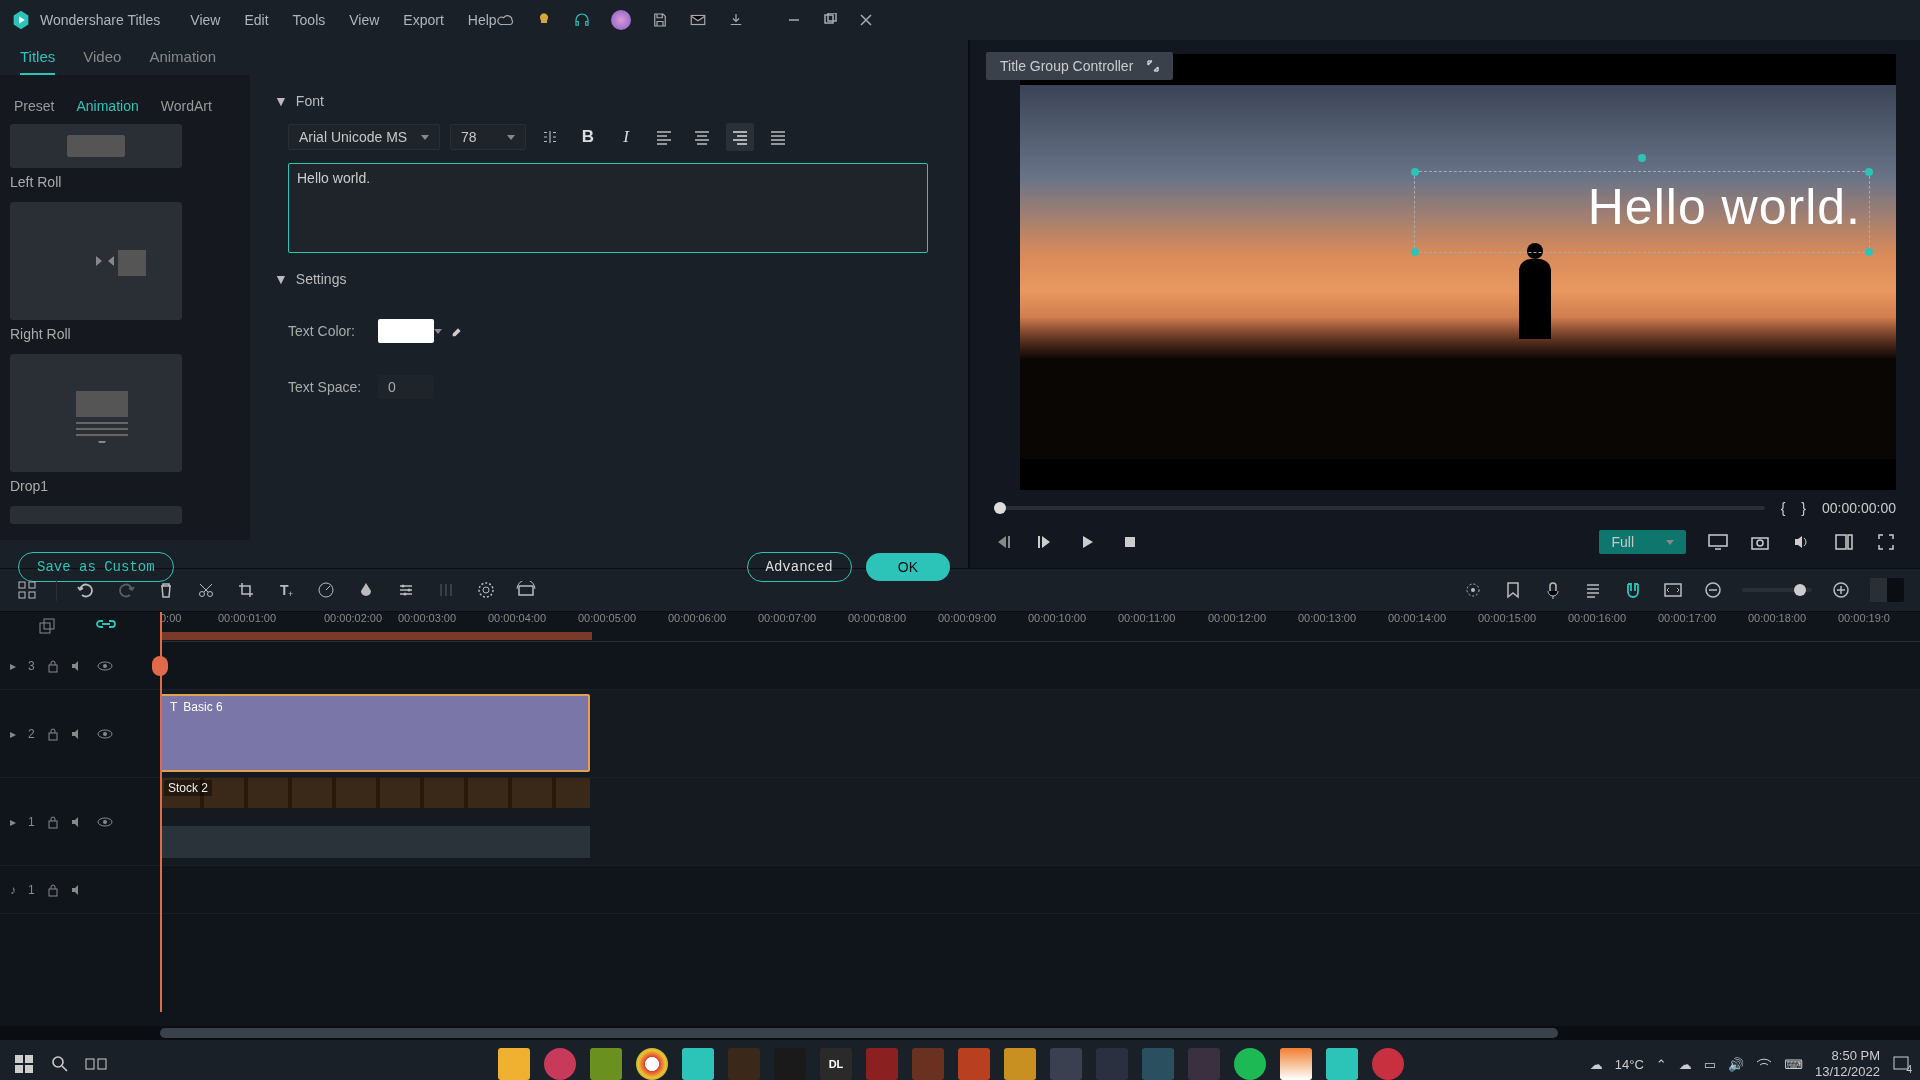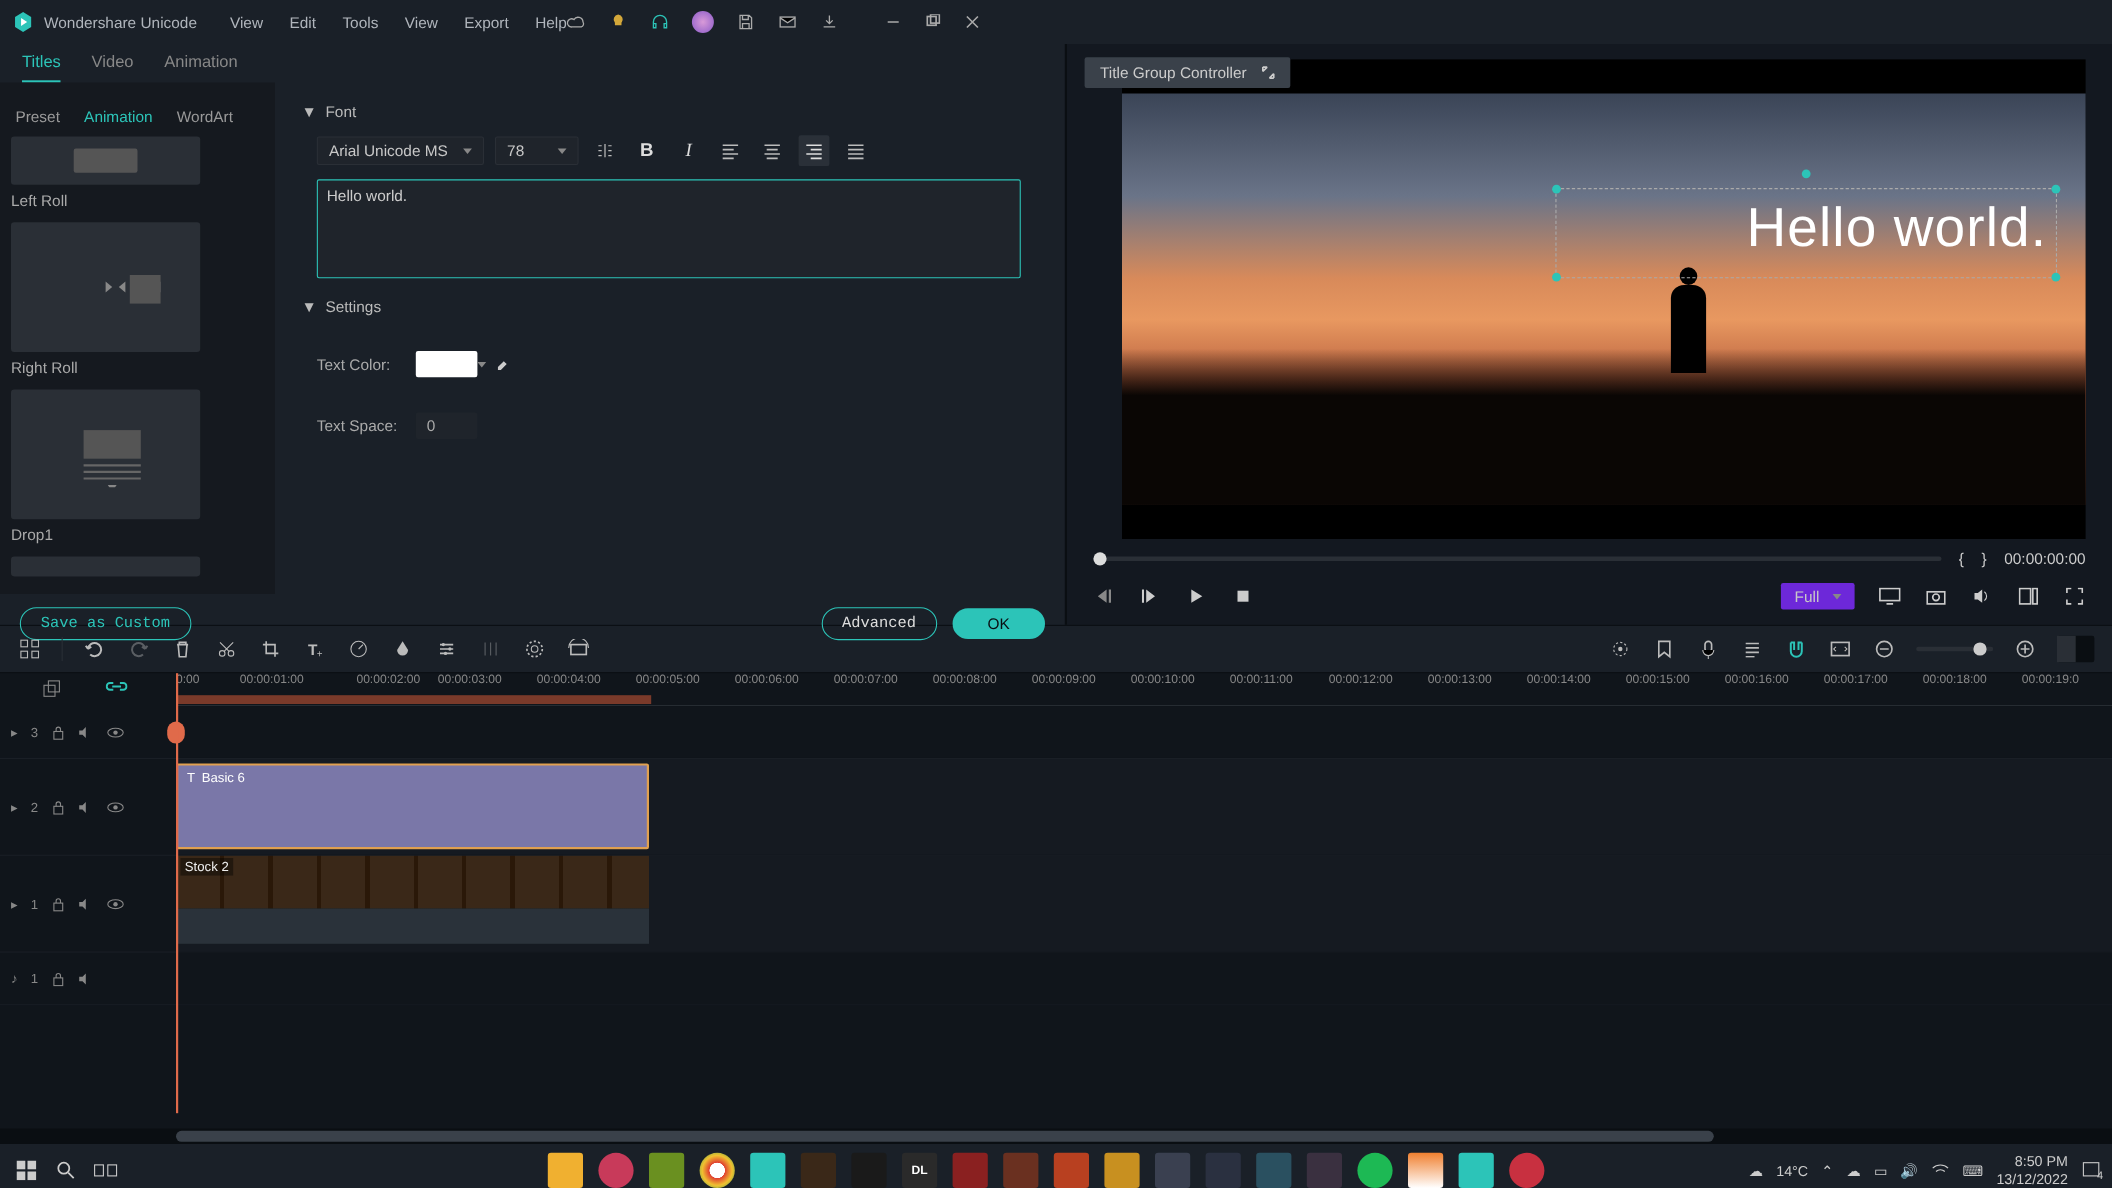--- a/index.html
+++ b/index.html
@@ -58,21 +58,21 @@
 .sel-box { position:absolute; top:23%; right:3%; width:52%; height:22%; border:1px dashed #aaa; }
 .handle { position:absolute; width:8px; height:8px; background:#2cc4b8; border-radius:50%; }
 .handle.tl { top:-4px; left:-4px; } .handle.tr { top:-4px; right:-4px; }
 .handle.bl { bottom:-4px; left:-4px; } .handle.br { bottom:-4px; right:-4px; }
 .handle.tc { top:-18px; left:50%; transform:translateX(-50%); }
 .scrub { display:flex; align-items:center; gap:16px; padding: 4px 24px; font-size:14px; color:#ccc; }
 .scrub-track { flex:1; height:4px; background:#2a2f36; border-radius:2px; position:relative; }
 .scrub-thumb { position:absolute; left:0; top:-4px; width:12px; height:12px; background:#ddd; border-radius:50%; }
 .play-controls { display:flex; align-items:center; padding: 10px 24px 14px; gap:22px; }
 .play-controls .ic { width:20px; height:20px; cursor:pointer; display:flex; align-items:center; justify-content:center; }
-.quality-dd { background:#6d28d9; padding:4px 12px; border-radius:2px; display:flex; align-items:center; gap:12px; font-size:14px; }
+.quality-dd { background:#0f766e; padding:4px 12px; border-radius:2px; display:flex; align-items:center; gap:32px; font-size:14px; }
 
 
 .tl-toolbar { height: 44px; background:#1a2028; border-top:1px solid #0a0e12; border-bottom:1px solid #0a0e12; display:flex; align-items:center; padding: 0 16px; gap:18px; }
 .tl-toolbar .ic { width:22px; height:22px; cursor:pointer; display:flex; align-items:center; justify-content:center; }
 .tl-toolbar .sep { width:1px; height:22px; background:#2a2f36; }
 .zoom-slider { width:70px; height:4px; background:#2a2f36; border-radius:2px; position:relative; }
 .zoom-slider .thumb { position:absolute; right:6px; top:-4px; width:12px; height:12px; background:#ccc; border-radius:50%; }
 
 
 .timeline { flex:1; background:#10151b; display:flex; flex-direction:column; height: 428px; }
@@ -81,21 +81,21 @@
 .ruler { flex:1; position:relative; background:#10151b; border-bottom:1px solid #2a2f36; }
 .ruler .tick { position:absolute; top:0; font-size:11px; color:#888; }
 .ruler .playline { position:absolute; left:0; top:0; width:2px; height: 400px; background:#e06a4a; z-index:3; }
 .ruler .playrange { position:absolute; left:0; top:20px; height:8px; width:432px; background:#7a3a2a; }
 .track { height:58px; display:flex; border-bottom:1px solid #1a1f26; }
 .track.tall { height:88px; }
 .track-body { flex:1; position:relative; background:#151a21; }
 .track-body.dark { background:#10151b; }
 .clip-title { position:absolute; left:0; top:4px; width:430px; height:78px; background:#7a77a8; border:2px solid #e0a050; border-radius:2px; }
 .clip-title .lbl { color:#fff; font-size:12px; padding:4px 8px; display:flex; align-items:center; gap:6px; }
-.clip-video { position:absolute; left:0; top:0; width:430px; height:48px; background:repeating-linear-gradient(90deg,#3a2818 0 40px,#2a1808 40px 44px); display:flex; align-items:center; }
+.clip-video { position:absolute; left:0; top:0; width:430px; height:30px; background:repeating-linear-gradient(90deg,#3a2818 0 40px,#2a1808 40px 44px); display:flex; align-items:center; }
 .clip-video .lbl { position:absolute; top:2px; left:4px; color:#eee; font-size:12px; background:rgba(0,0,0,0.4); padding:1px 4px; }
 .clip-audio { position:absolute; left:0; top:48px; width:430px; height:32px; background:#2a323a; }
 .scroll-bar { height:14px; background:#0a0e12; display:flex; }
 .scroll-thumb { margin-left:160px; width: 1398px; height:10px; margin-top:2px; background:#3a414a; border-radius:5px; }
 
 
 .taskbar { height:48px; background:#1a2028; display:flex; align-items:center; padding:0 10px; gap:8px; }
 .taskbar .ic { width:28px; height:28px; cursor:pointer; display:flex; align-items:center; justify-content:center; }
 .task-apps { display:flex; gap:14px; margin-left: 380px; }
 .app-ic { width:32px; height:32px; border-radius:3px; }
@@ -108,21 +108,21 @@
 </head>
 <body>
 
 <div class="titlebar">
   <span class="logo">
     <svg viewBox="0 0 24 24" width="22" height="22">
         <path fill="#2cc4b8" d="M12 2 L20 7 L20 17 L12 22 L4 17 L4 7 Z"></path>
         <path fill="#fff" d="M10 8 L16 12 L10 16 Z"></path>
       </svg>
   </span>
-  <span class="app-name">Wondershare Unicode</span>
+  <span class="app-name">Wondershare Titles</span>
   <div class="menu">
     <span>View</span>
     <span>Edit</span>
     <span>Tools</span>
     <span>View</span>
     <span>Export</span>
     <span>Help</span>
   </div>
   <div class="titlebar-icons">
     <span class="ic">

